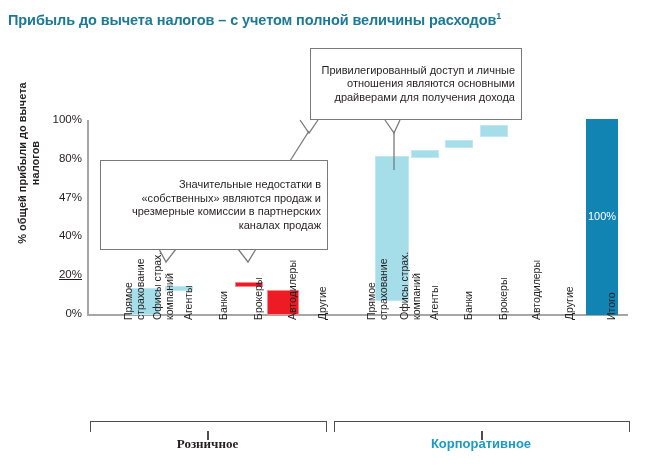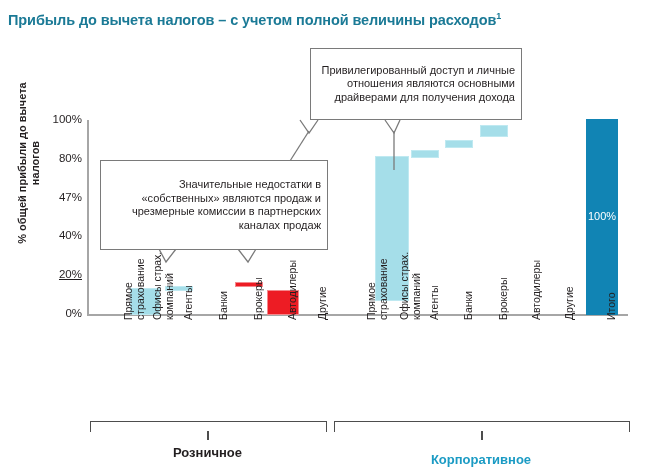--- a/index.html
+++ b/index.html
@@ -129,25 +129,25 @@
       <div class="xlab" style="left: 429px; top: 320px;">Агенты</div>
       <div class="xlab" style="left: 463px; top: 320px;">Банки</div>
       <div class="xlab" style="left: 498px; top: 320px;">Брокеры</div>
       <div class="xlab" style="left: 531px; top: 320px;">Автодилеры</div>
       <div class="xlab" style="left: 564px; top: 320px;">Другие</div>
       <div class="xlab" style="left: 606px; top: 320px;">Итого</div>
     </div>
 
   <div class="brk" style="left:90px;top:421px;width:235px;"></div>
   <div class="brk-tick" style="left:207px;top:431px;"></div>
-  <div class="grp-label grp-retail" style="left:90px;top:445px;width:235px;">Розничное</div>
+  <div class="grp-label grp-retail" style="left:90px;top:436px;width:235px;font-family:Liberation Serif, serif;">Розничное</div>
 
   <div class="brk" style="left:334px;top:421px;width:294px;"></div>
   <div class="brk-tick" style="left:481px;top:431px;"></div>
-  <div class="grp-label grp-corp" style="left:334px;top:452px;width:294px;">Корпоративное</div>
+  <div class="grp-label grp-corp" style="left:334px;top:436px;width:294px;">Корпоративное</div>
 
   <svg class="cosvg" viewBox="0 0 647 469">
     <polyline points="159,249 166,262 176,249" fill="#ffffff" stroke="#7a7a7a" stroke-width="1.3"></polyline>
     <polyline points="238,249 248,262 256,249" fill="#ffffff" stroke="#7a7a7a" stroke-width="1.3"></polyline>
     <polyline points="400,120 394,133 385,120" fill="#ffffff" stroke="#7a7a7a" stroke-width="1.3"></polyline>
     <polyline points="318,120 309,133 300,120" fill="#ffffff" stroke="#7a7a7a" stroke-width="1.3"></polyline>
     <line x1="394" y1="131" x2="394" y2="170" stroke="#7a7a7a" stroke-width="1.3"></line>
     <line x1="309" y1="131" x2="283" y2="172" stroke="#7a7a7a" stroke-width="1.3"></line>
   </svg>
 

